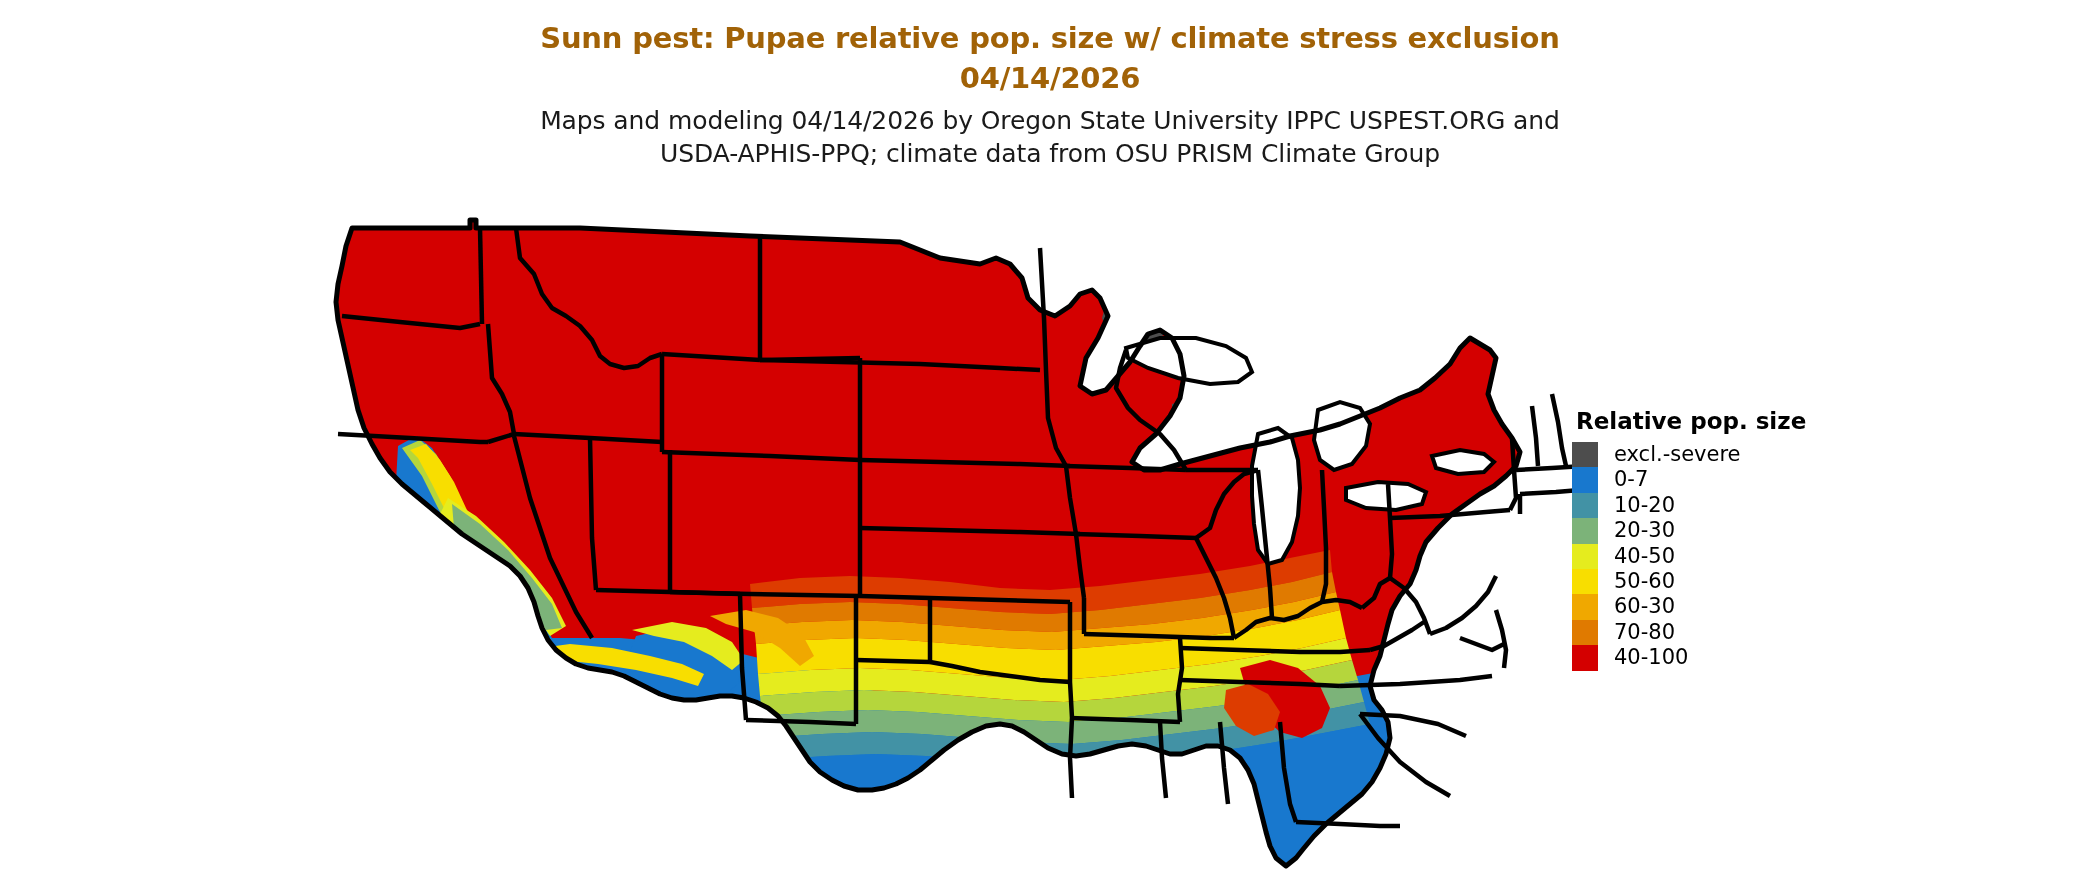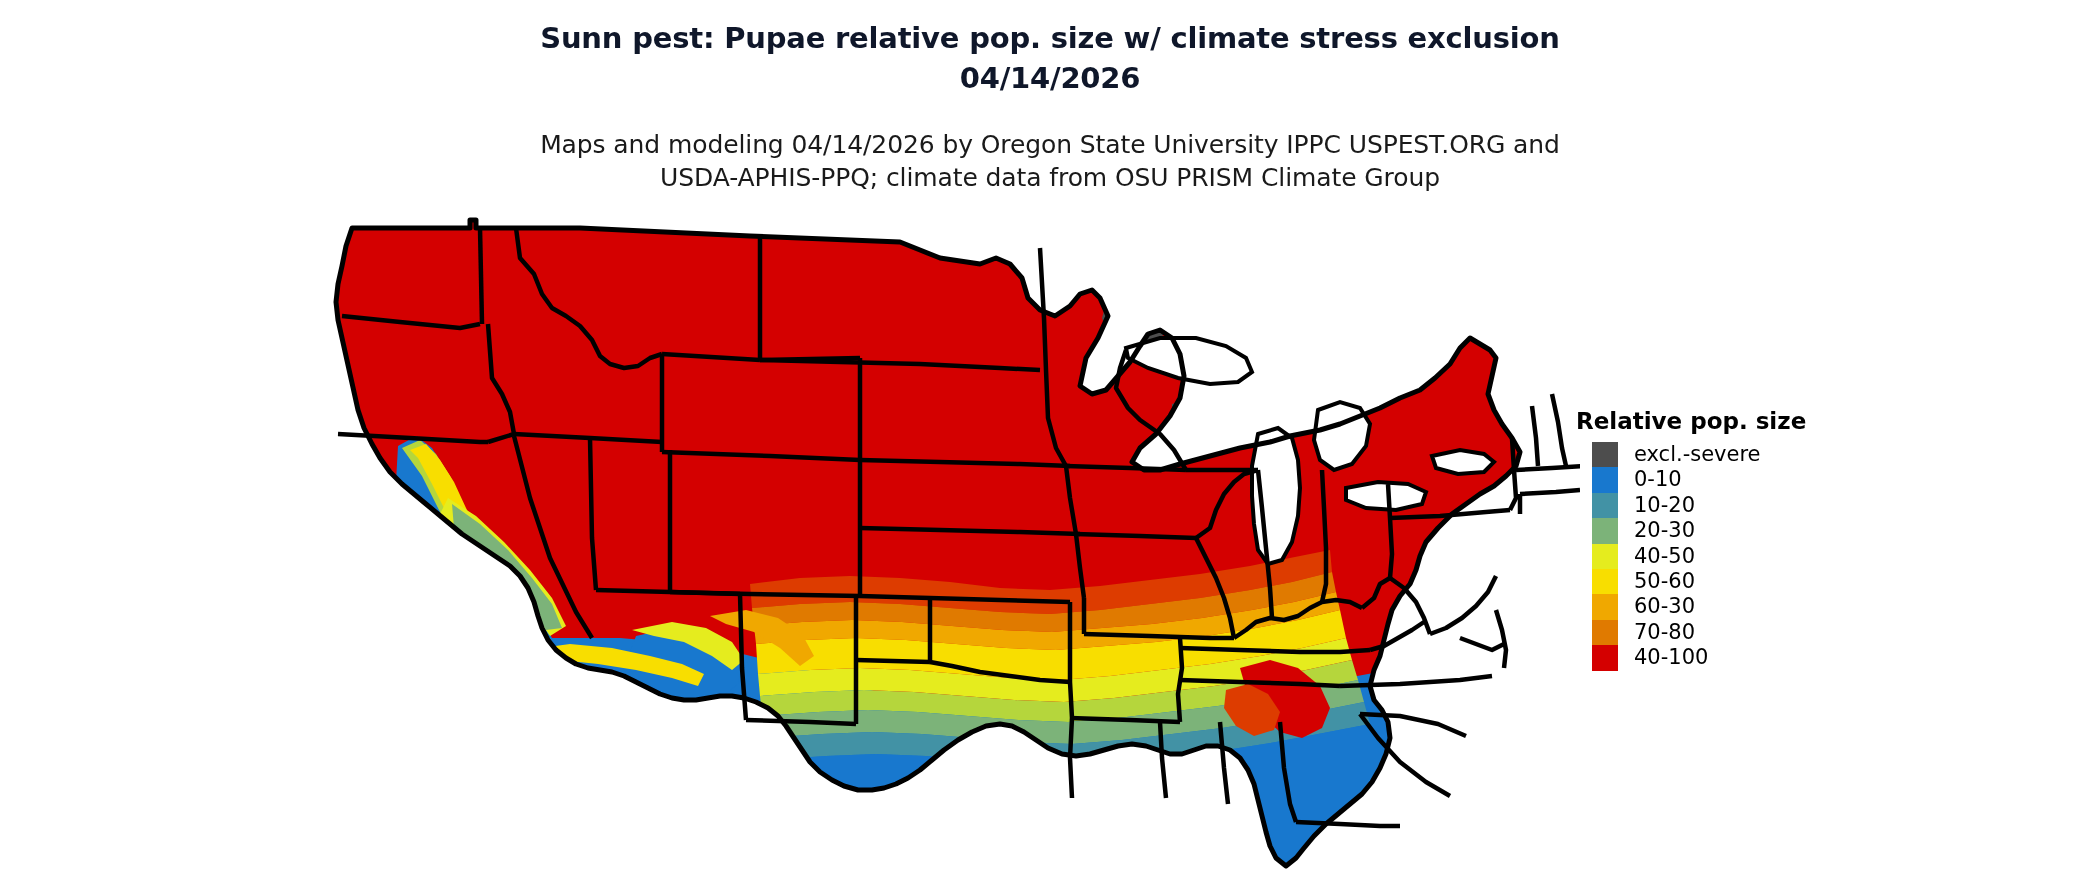--- a/index.html
+++ b/index.html
@@ -21,26 +21,26 @@
     position: absolute;
     top: 18px; left: 0; width: 2100px;
     text-align: center;
   }
   .title-line {
     display: block;
     font-family: "DejaVu Sans", sans-serif;
     font-weight: bold;
     font-size: 29px;
     line-height: 40px;
-    color: #0f172a;
+    color: #a16207;
     letter-spacing: -0.2px;
   }
   #subtitle-block {
     position: absolute;
-    top: 128px; left: 0; width: 2100px;
+    top: 104px; left: 0; width: 2100px;
     text-align: center;
   }
   .subtitle-line {
     display: block;
     font-family: "DejaVu Sans", sans-serif;
     font-weight: normal;
     font-size: 25px;
     line-height: 33px;
     color: #1a1a1a;
     letter-spacing: -0.1px;
@@ -62,21 +62,21 @@
   }
   #legend-title {
     font-family: "DejaVu Sans", sans-serif;
     font-weight: bold;
     font-size: 23px;
     line-height: 26px;
     color: #000000;
     margin: 0 0 8px 4px;
     white-space: nowrap;
   }
-  .legend-rows { position: relative; margin-left: 20px; }
+  .legend-rows { position: relative; margin-left: 0; }
   .legend-row {
     display: flex;
     align-items: center;
     height: 25.4px;
   }
   .legend-swatch {
     width: 26px;
     height: 25.4px;
     flex: 0 0 26px;
   }
@@ -426,21 +426,21 @@
 
   <div id="legend">
     <div id="legend-title">Relative pop. size</div>
     <div class="legend-rows" id="legend-rows">
         <div class="legend-row">
           <div class="legend-swatch" style="background: rgb(77, 77, 77);"></div>
           <div class="legend-label">excl.-severe</div>
         </div>
         <div class="legend-row">
           <div class="legend-swatch" style="background: rgb(24, 120, 206);"></div>
-          <div class="legend-label">0-10</div>
+          <div class="legend-label">0-7</div>
         </div>
         <div class="legend-row">
           <div class="legend-swatch" style="background: rgb(66, 146, 165);"></div>
           <div class="legend-label">10-20</div>
         </div>
         <div class="legend-row">
           <div class="legend-swatch" style="background: rgb(124, 179, 121);"></div>
           <div class="legend-label">20-30</div>
         </div>
         <div class="legend-row">

